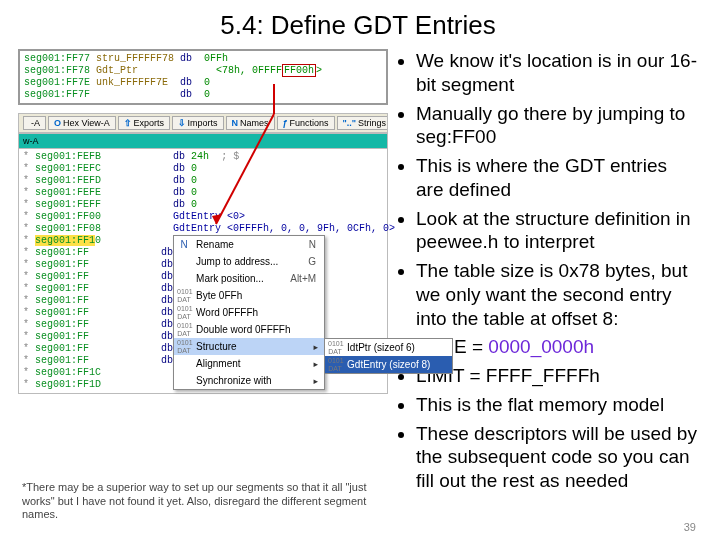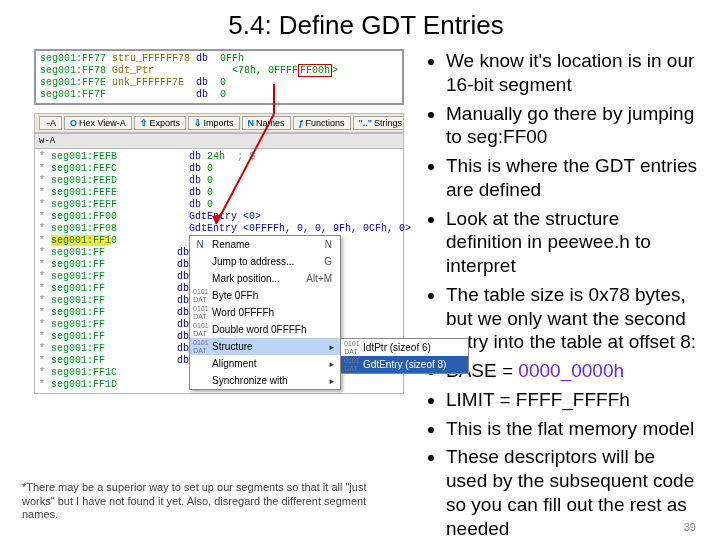--- a/index.html
+++ b/index.html
@@ -1,18 +1,18 @@
 <!DOCTYPE html>
 <html><head>
 <meta charset="utf-8">
 <style>
   html,body{margin:0;padding:0;width:720px;height:540px;background:#fff;font-family:Arial,Helvetica,sans-serif;color:#000;overflow:hidden}
-  .slide{position:relative;width:720px;height:540px;box-sizing:border-box;padding:8px 22px 0 34px}
+  .slide{position:relative;width:720px;height:540px;box-sizing:border-box;padding:8px 22px 0 18px}
   .title{font-size:26px;text-align:center;margin:2px 0 8px 0;font-weight:400}
-  .content{display:flex;gap:22px}
+  .content{display:flex;gap:8px}
   .left{width:370px;flex:none}
   .right{flex:1;font-size:19px;line-height:1.25}
   .right ul{margin:0;padding-left:20px}
   .right li{margin-bottom:5px}
   .red{color:#6d28d9}
   .footnote{position:absolute;left:22px;bottom:18px;font-size:11px;color:#444;max-width:370px;line-height:1.25}
   .pagenum{position:absolute;right:24px;bottom:7px;font-size:11px;color:#888}
   
   .panel{border:2px solid #999;margin-bottom:8px;background:#fff}
   .dis{font-family:"Courier New",monospace;font-size:10px;white-space:pre;line-height:12px;padding:2px 4px}
@@ -35,21 +35,21 @@
   .ctx .row .ic{position:absolute;left:3px;width:14px;text-align:center;color:#2a5db0}
   .ctx .row .sc{position:absolute;right:8px;color:#555}
   .ctx .row.hl{background:#bcd4f6}
   .ctx .row.arrow::after{content:"▸";position:absolute;right:6px;color:#333;font-size:9px}
   .sub{position:absolute;left:100%;top:0;background:#fff;border:1px solid #888;min-width:120px}
   .sub .row.sel{background:#2a5db0;color:#fff}
   
   .callout{position:absolute;pointer-events:none}
   .callout line{stroke:#d00000;stroke-width:2}
   
-  .viewhdr{border:1px solid #bbb;border-bottom:none;background:#e5e5e5;font-size:9px;padding:2px 4px;font-family:Liberation Mono, monospace}
+  .viewhdr{border:1px solid #bbb;border-bottom:none;background:#14b8a6;font-size:9px;padding:2px 4px;font-family:Liberation Sans, sans-serif}
   
   .mainpanel{border:1px solid #bbb;position:relative;background:#fff}
   .mainpanel .dis{padding:2px 4px}
 </style>
 </head>
 <body>
 
 <div class="slide">
   <div class="title">5.4: Define GDT Entries</div>
 

